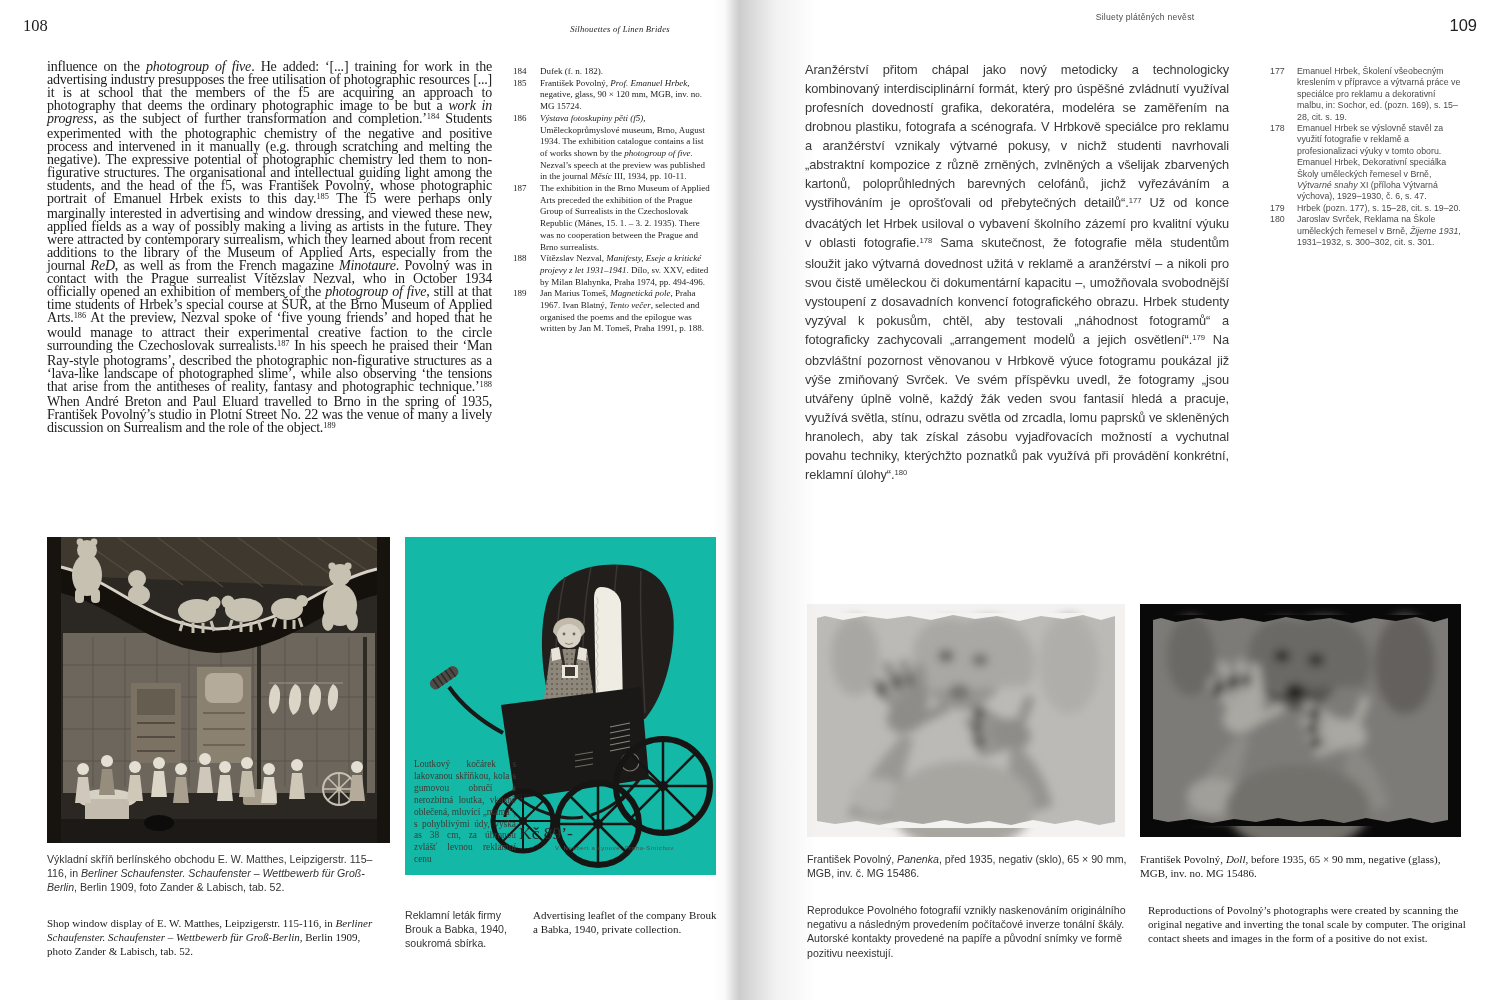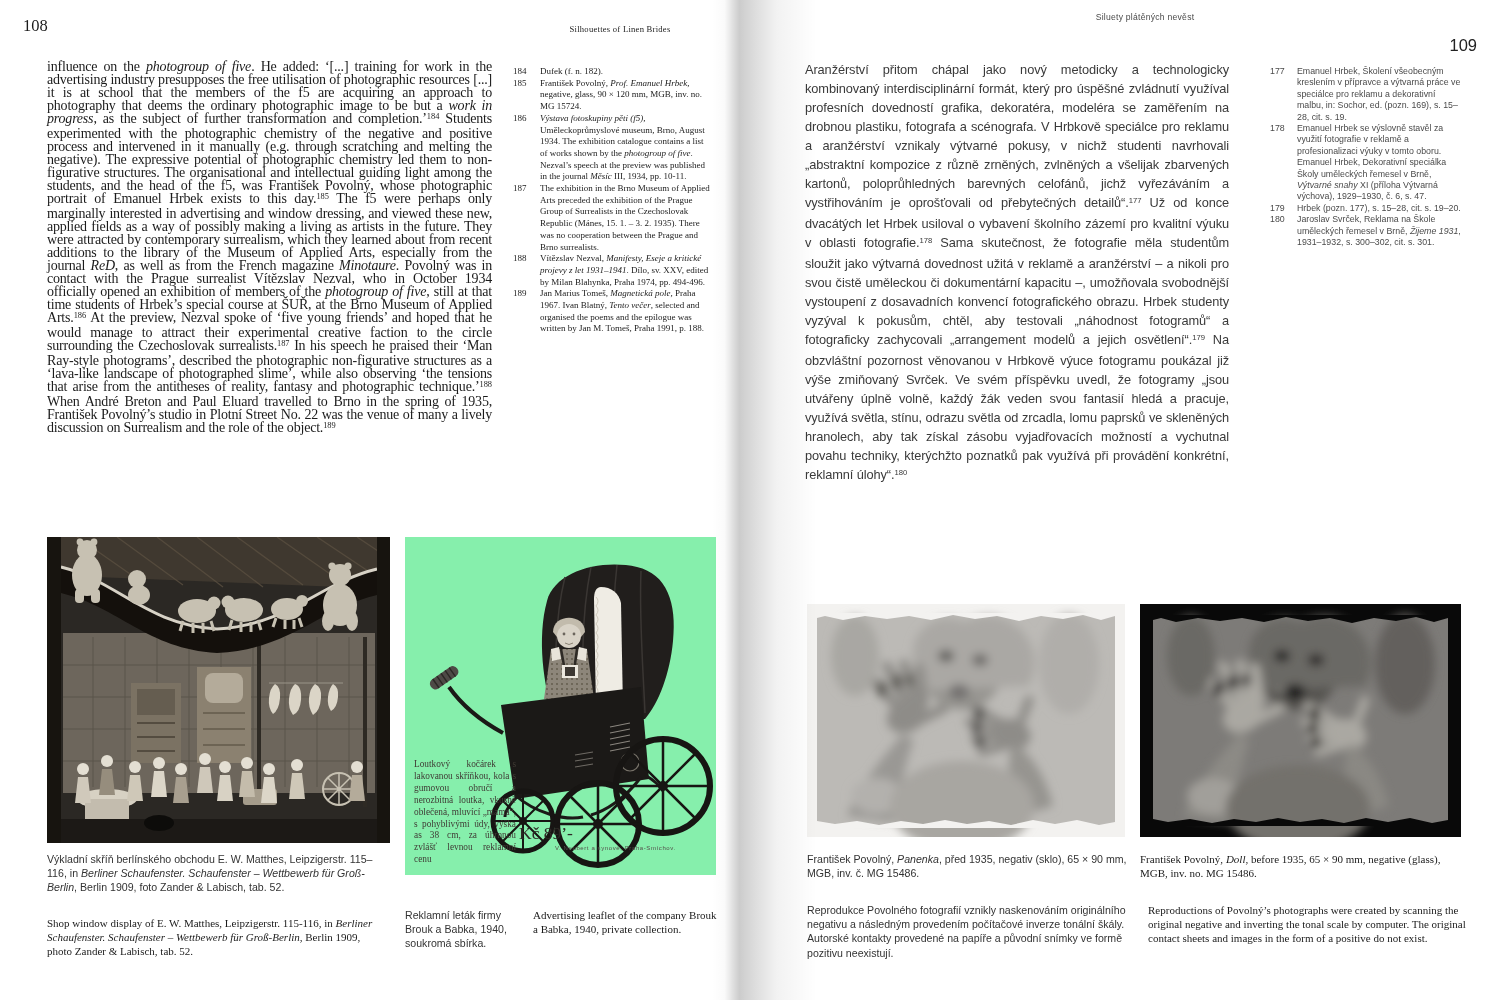--- a/index.html
+++ b/index.html
@@ -18,34 +18,34 @@
   .fns-en{font-size:9px;line-height:11.7px;}
   .fns-cs{font-size:8.8px;line-height:11.4px;color:#4a4a4a;width:194px;}
   .fn{display:flex;}
   .fn-num{flex:0 0 27px;}
   .fn-body{flex:1;}
   .cap-cs{font-size:10.6px;line-height:14.2px;color:#333333;}
   .cap-en{font-size:11px;line-height:14.2px;}
   .figure{display:block;margin:0;}
   .gutter{left:712px;top:0;width:105px;height:1000px;pointer-events:none;
     background:linear-gradient(90deg,rgba(0,0,0,0) 0%,rgba(0,0,0,0.02) 12%,rgba(0,0,0,0.20) 26%,rgba(0,0,0,0.13) 42%,rgba(0,0,0,0.05) 62%,rgba(0,0,0,0) 100%);}
-  .leaflet{background:#86efac;}
+  .leaflet{background:#14b8a6;}
   .ad-text{font-size:9.3px;line-height:11.9px;text-align:justify;color:#3f3a34;width:102px;}
   .ad-price{font-size:17.5px;color:#2e2a26;white-space:nowrap;}
   .ad-pub{font-size:6px;letter-spacing:0.6px;color:#55504b;white-space:nowrap;}
 </style>
 </head>
 <body>
 
 <div class="spread">
 
   <div class="abs serif pagenum" style="left:23px;top:16px;">108</div>
-  <div class="abs serif runhead" style="left:470px;top:24px;width:300px;text-align:center;">Silhouettes of Linen Brides</div>
+  <div class="abs serif runhead" style="left:470px;top:24px;width:300px;text-align:center;font-style:italic;">Silhouettes of Linen Brides</div>
   <div class="abs sans runhead sans" style="left:995px;top:12px;width:300px;text-align:center;">Siluety plátěných nevěst</div>
-  <div class="abs sans pagenum" style="left:1420px;top:16px;width:57px;text-align:right;color:#222;margin-top:20px;">109</div>
+  <div class="abs sans pagenum" style="left:1420px;top:16px;width:57px;text-align:right;color:#222;">109</div>
 
   <div class="abs serif body-en" lang="en" style="left:47px;top:60px;"><span>influence on the </span><em>photogroup of five</em><span>. He added: ‘[...] training for work in the advertising industry presupposes the free utilisation of photographic resources [...] it is at school that the members of the f5 are acquiring an approach to photography that deems the ordinary photographic image to be but a </span><em>work in progress</em><span>, as the subject of further transformation and completion.’</span><span class="sup">184</span><span> Students experimented with the photographic chemistry of the negative and positive process and intervened in it manually (e.g. through scratching and melting the negative). The expressive potential of photographic chemistry led them to non-figurative structures. The organisational and intellectual guiding light among the students, and the head of the f5, was František Povolný, whose photographic portrait of Emanuel Hrbek exists to this day.</span><span class="sup">185</span><span> The f5 were perhaps only marginally interested in advertising and window dressing, and viewed these new, applied fields as a way of possibly making a living as artists in the future. They were attracted by contemporary surrealism, which they learned about from recent additions to the library of the Museum of Applied Arts, especially from the journal </span><em>ReD</em><span>, as well as from the French magazine </span><em>Minotaure</em><span>. Povolný was in contact with the Prague surrealist Vítězslav Nezval, who in October 1934 officially opened an exhibition of members of the </span><em>photogroup of five</em><span>, still at that time students of Hrbek’s special course at ŠUŘ, at the Brno Museum of Applied Arts.</span><span class="sup">186</span><span> At the preview, Nezval spoke of ‘five young friends’ and hoped that he would manage to attract their experimental creative faction to the circle surrounding the Czechoslovak surrealists.</span><span class="sup">187</span><span> In his speech he praised their ‘Man Ray-style photograms’, described the photographic non-figurative structures as a ‘lava-like landscape of photographed slime’, while also observing ‘the tensions that arise from the antitheses of reality, fantasy and photographic technique.’</span><span class="sup">188</span><span> When André Breton and Paul Eluard travelled to Brno in the spring of 1935, František Povolný’s studio in Plotní Street No. 22 was the venue of many a lively discussion on Surrealism and the role of the object.</span><span class="sup">189</span></div>
 
   <div class="abs serif fns fns-en" style="left:513px;top:66px;">
       <div class="fn">
         <span class="fn-num">184</span>
         <span class="fn-body"><span>Dufek (f. n. 182).</span></span>
       </div>
       <div class="fn">
         <span class="fn-num">185</span>

